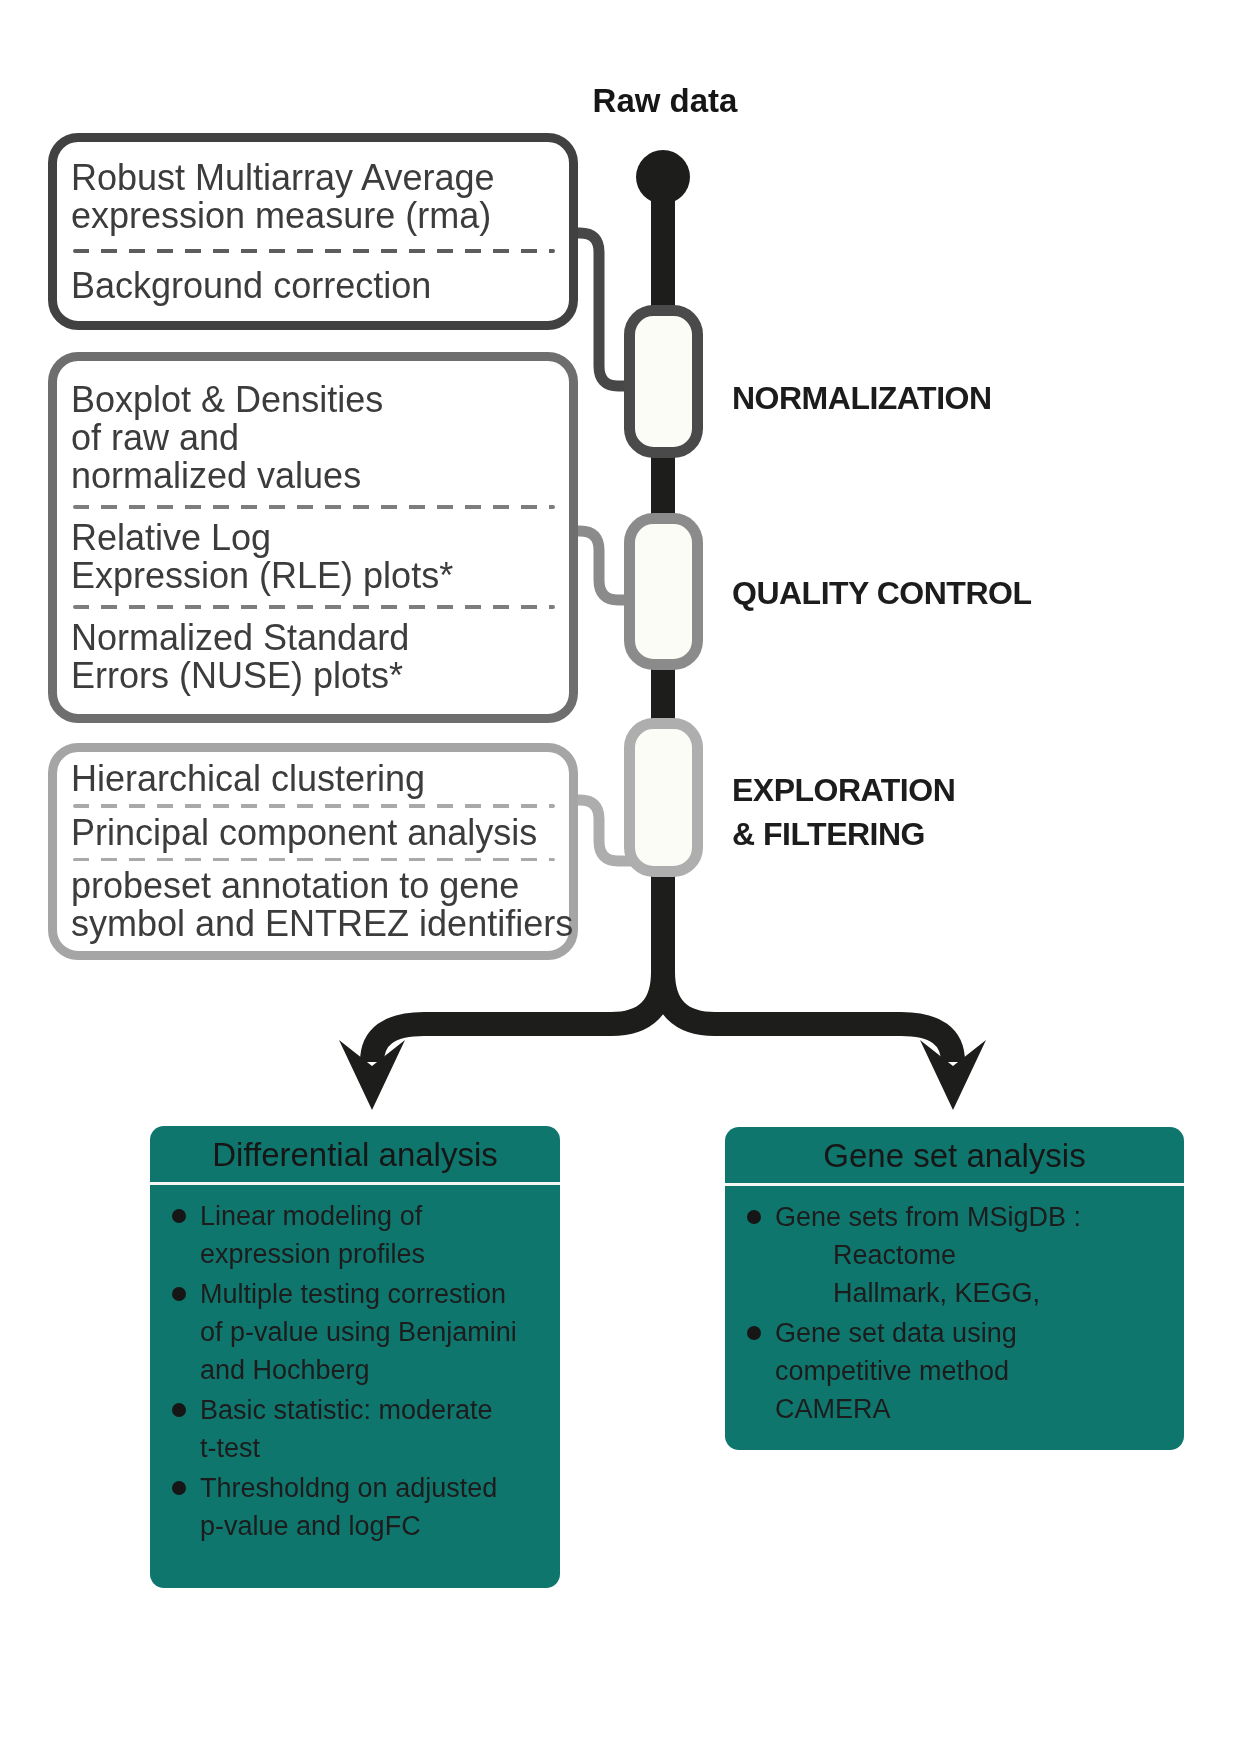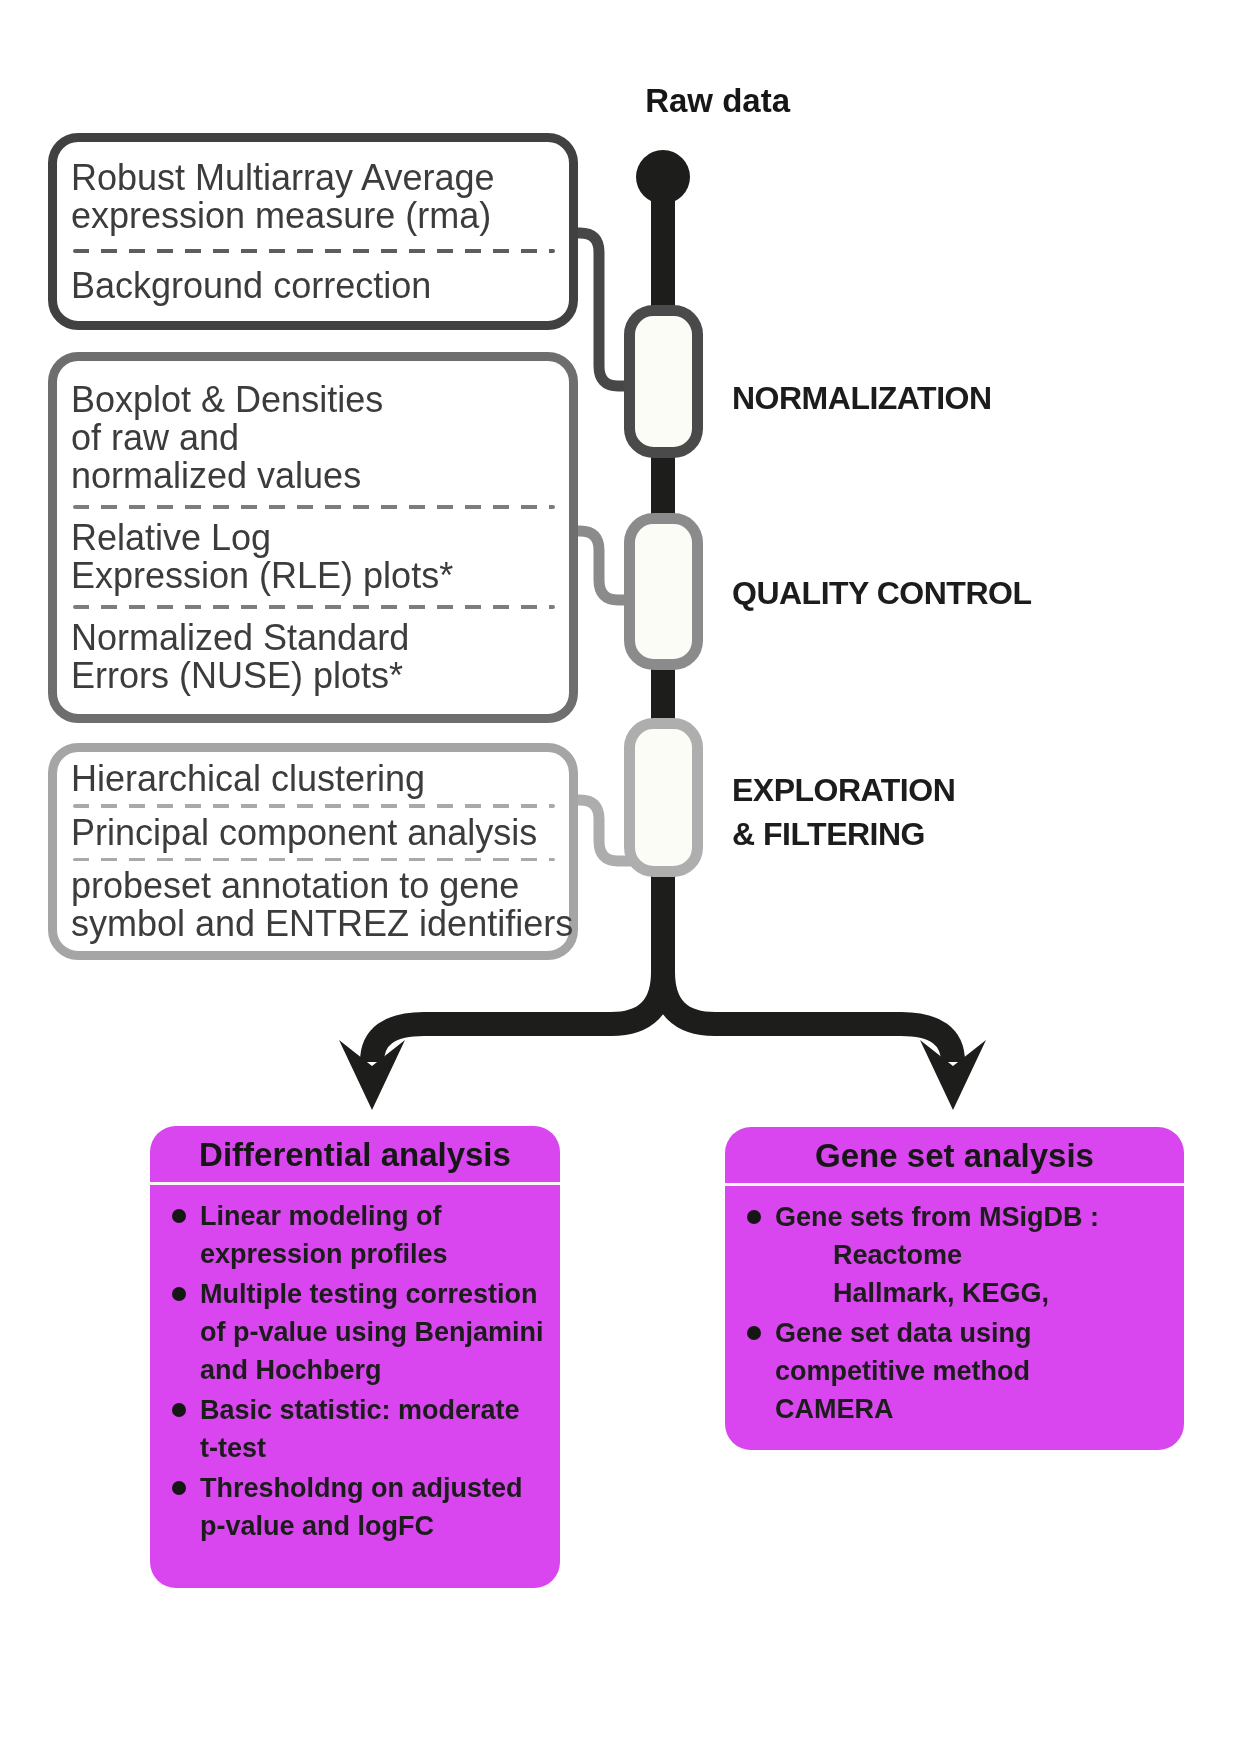--- a/index.html
+++ b/index.html
@@ -5,21 +5,21 @@
   html,body{margin:0;padding:0;background:#ffffff;}
   #canvas{
     position:relative;width:1240px;height:1753px;background:#ffffff;overflow:hidden;
     font-family:"Liberation Sans","DejaVu Sans",sans-serif;color:#3a3a3a;
   }
   #wires{position:absolute;left:0;top:0;z-index:1;}
   .nowrap{white-space:nowrap;}
 
   
   #raw-label{
-    position:absolute;left:540px;top:82px;width:250px;text-align:right;
+    position:absolute;left:540px;top:82px;width:250px;text-align:center;
     font-size:33px;font-weight:700;color:#161616;z-index:3;
   }
 
   
   .stage-label{
     position:absolute;left:732px;font-size:32px;font-weight:700;color:#1c1c1c;
     letter-spacing:-0.5px;line-height:44px;z-index:3;
   }
   #stage-0{top:376px;}
   #stage-1{top:571px;}
@@ -37,22 +37,22 @@
   #pbox-2{top:743px;height:217px;border-color:#a5a5a5;--dash:#a9a9a9;}
   .pdash{
     height:4px;margin:14px 2px;border-radius:2px;
     background:repeating-linear-gradient(90deg,var(--dash) 0 16px,transparent 16px 28px);
   }
   #pbox-1 .pdash{margin:10px 2px;}
   #pbox-2 .pdash{margin:6px 2px;}
 
   
   .abox{
-    position:absolute;box-sizing:border-box;background:#d946ef;border-radius:26px;
-    color:#1c1c1c;z-index:2;display:flex;flex-direction:column;font-weight:bold;
+    position:absolute;box-sizing:border-box;background:#0f766e;border-radius:14px;
+    color:#1c1c1c;z-index:2;display:flex;flex-direction:column;
   }
   #abox-0{left:150px;top:1126px;width:410px;height:462px;}
   #abox-1{left:725px;top:1127px;width:459px;height:323px;}
   .abox-title{
     flex:0 0 auto;text-align:center;font-size:33px;color:#161616;
     padding:10px 6px 8px 6px;border-bottom:3px solid #f6f6f4;
   }
   .abox-list{
     flex:1 1 auto;display:flex;flex-direction:column;gap:2px;
     padding:12px 10px 10px 22px;font-size:27px;line-height:38px;

